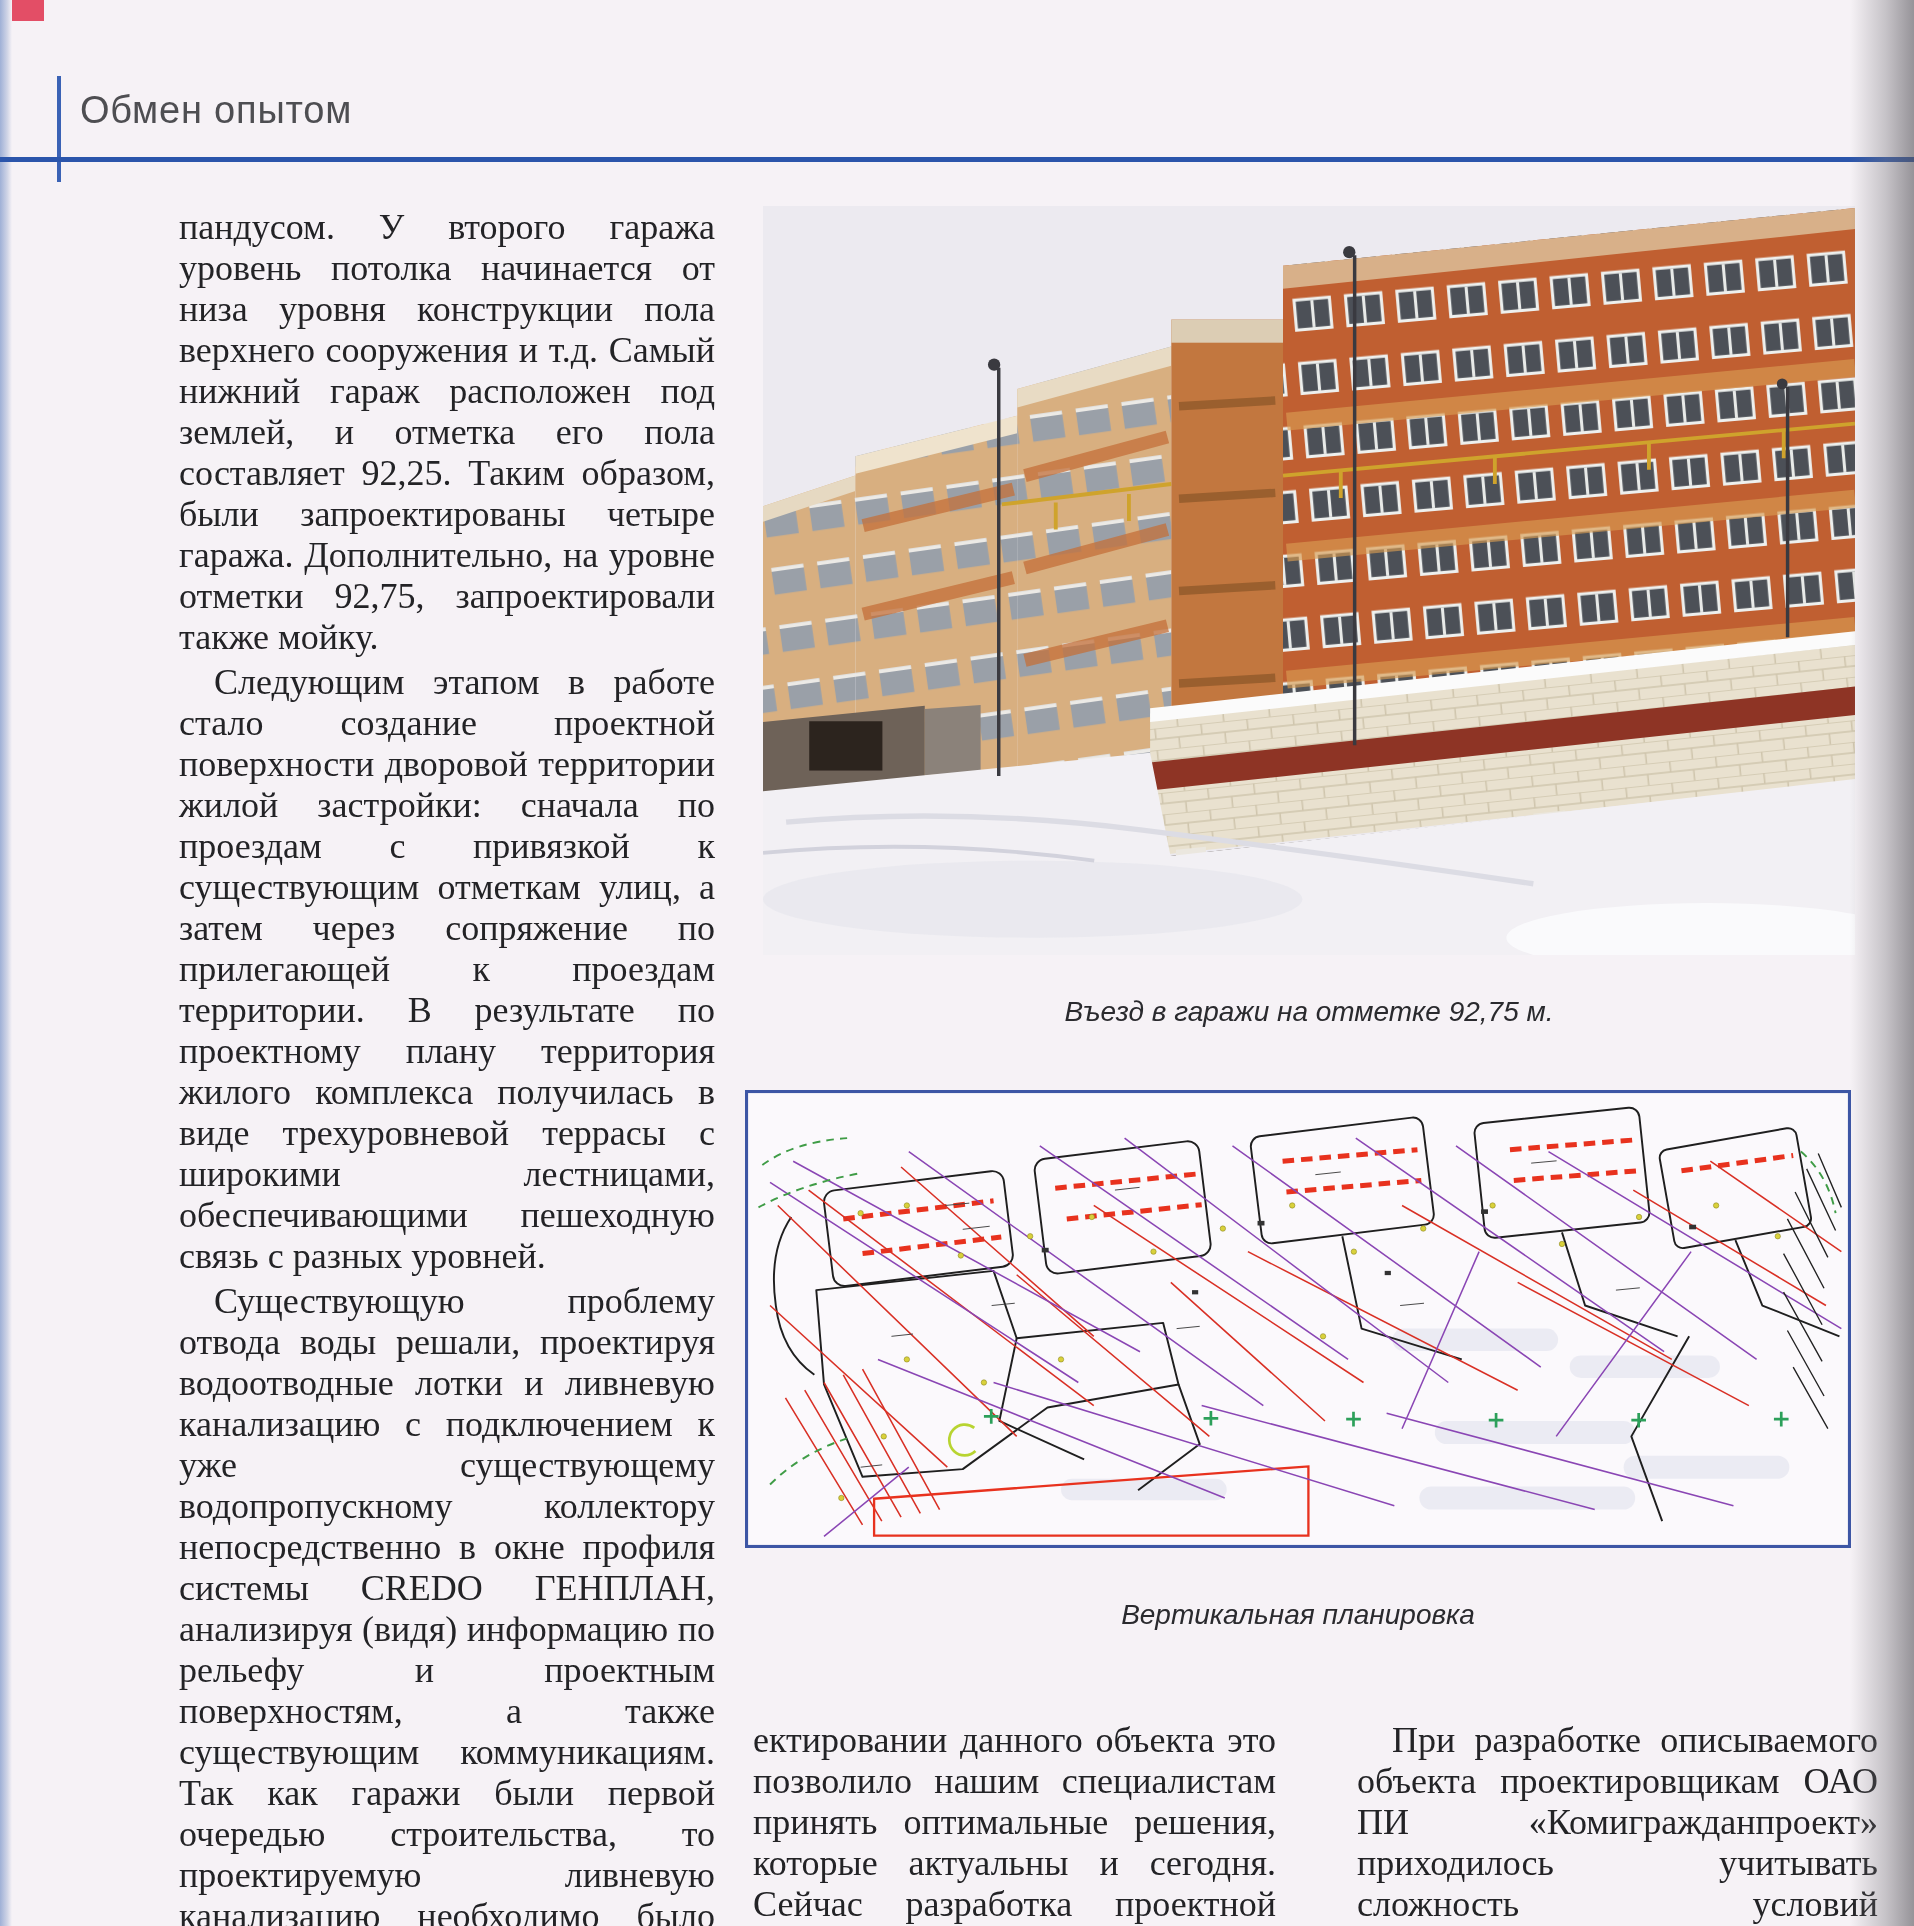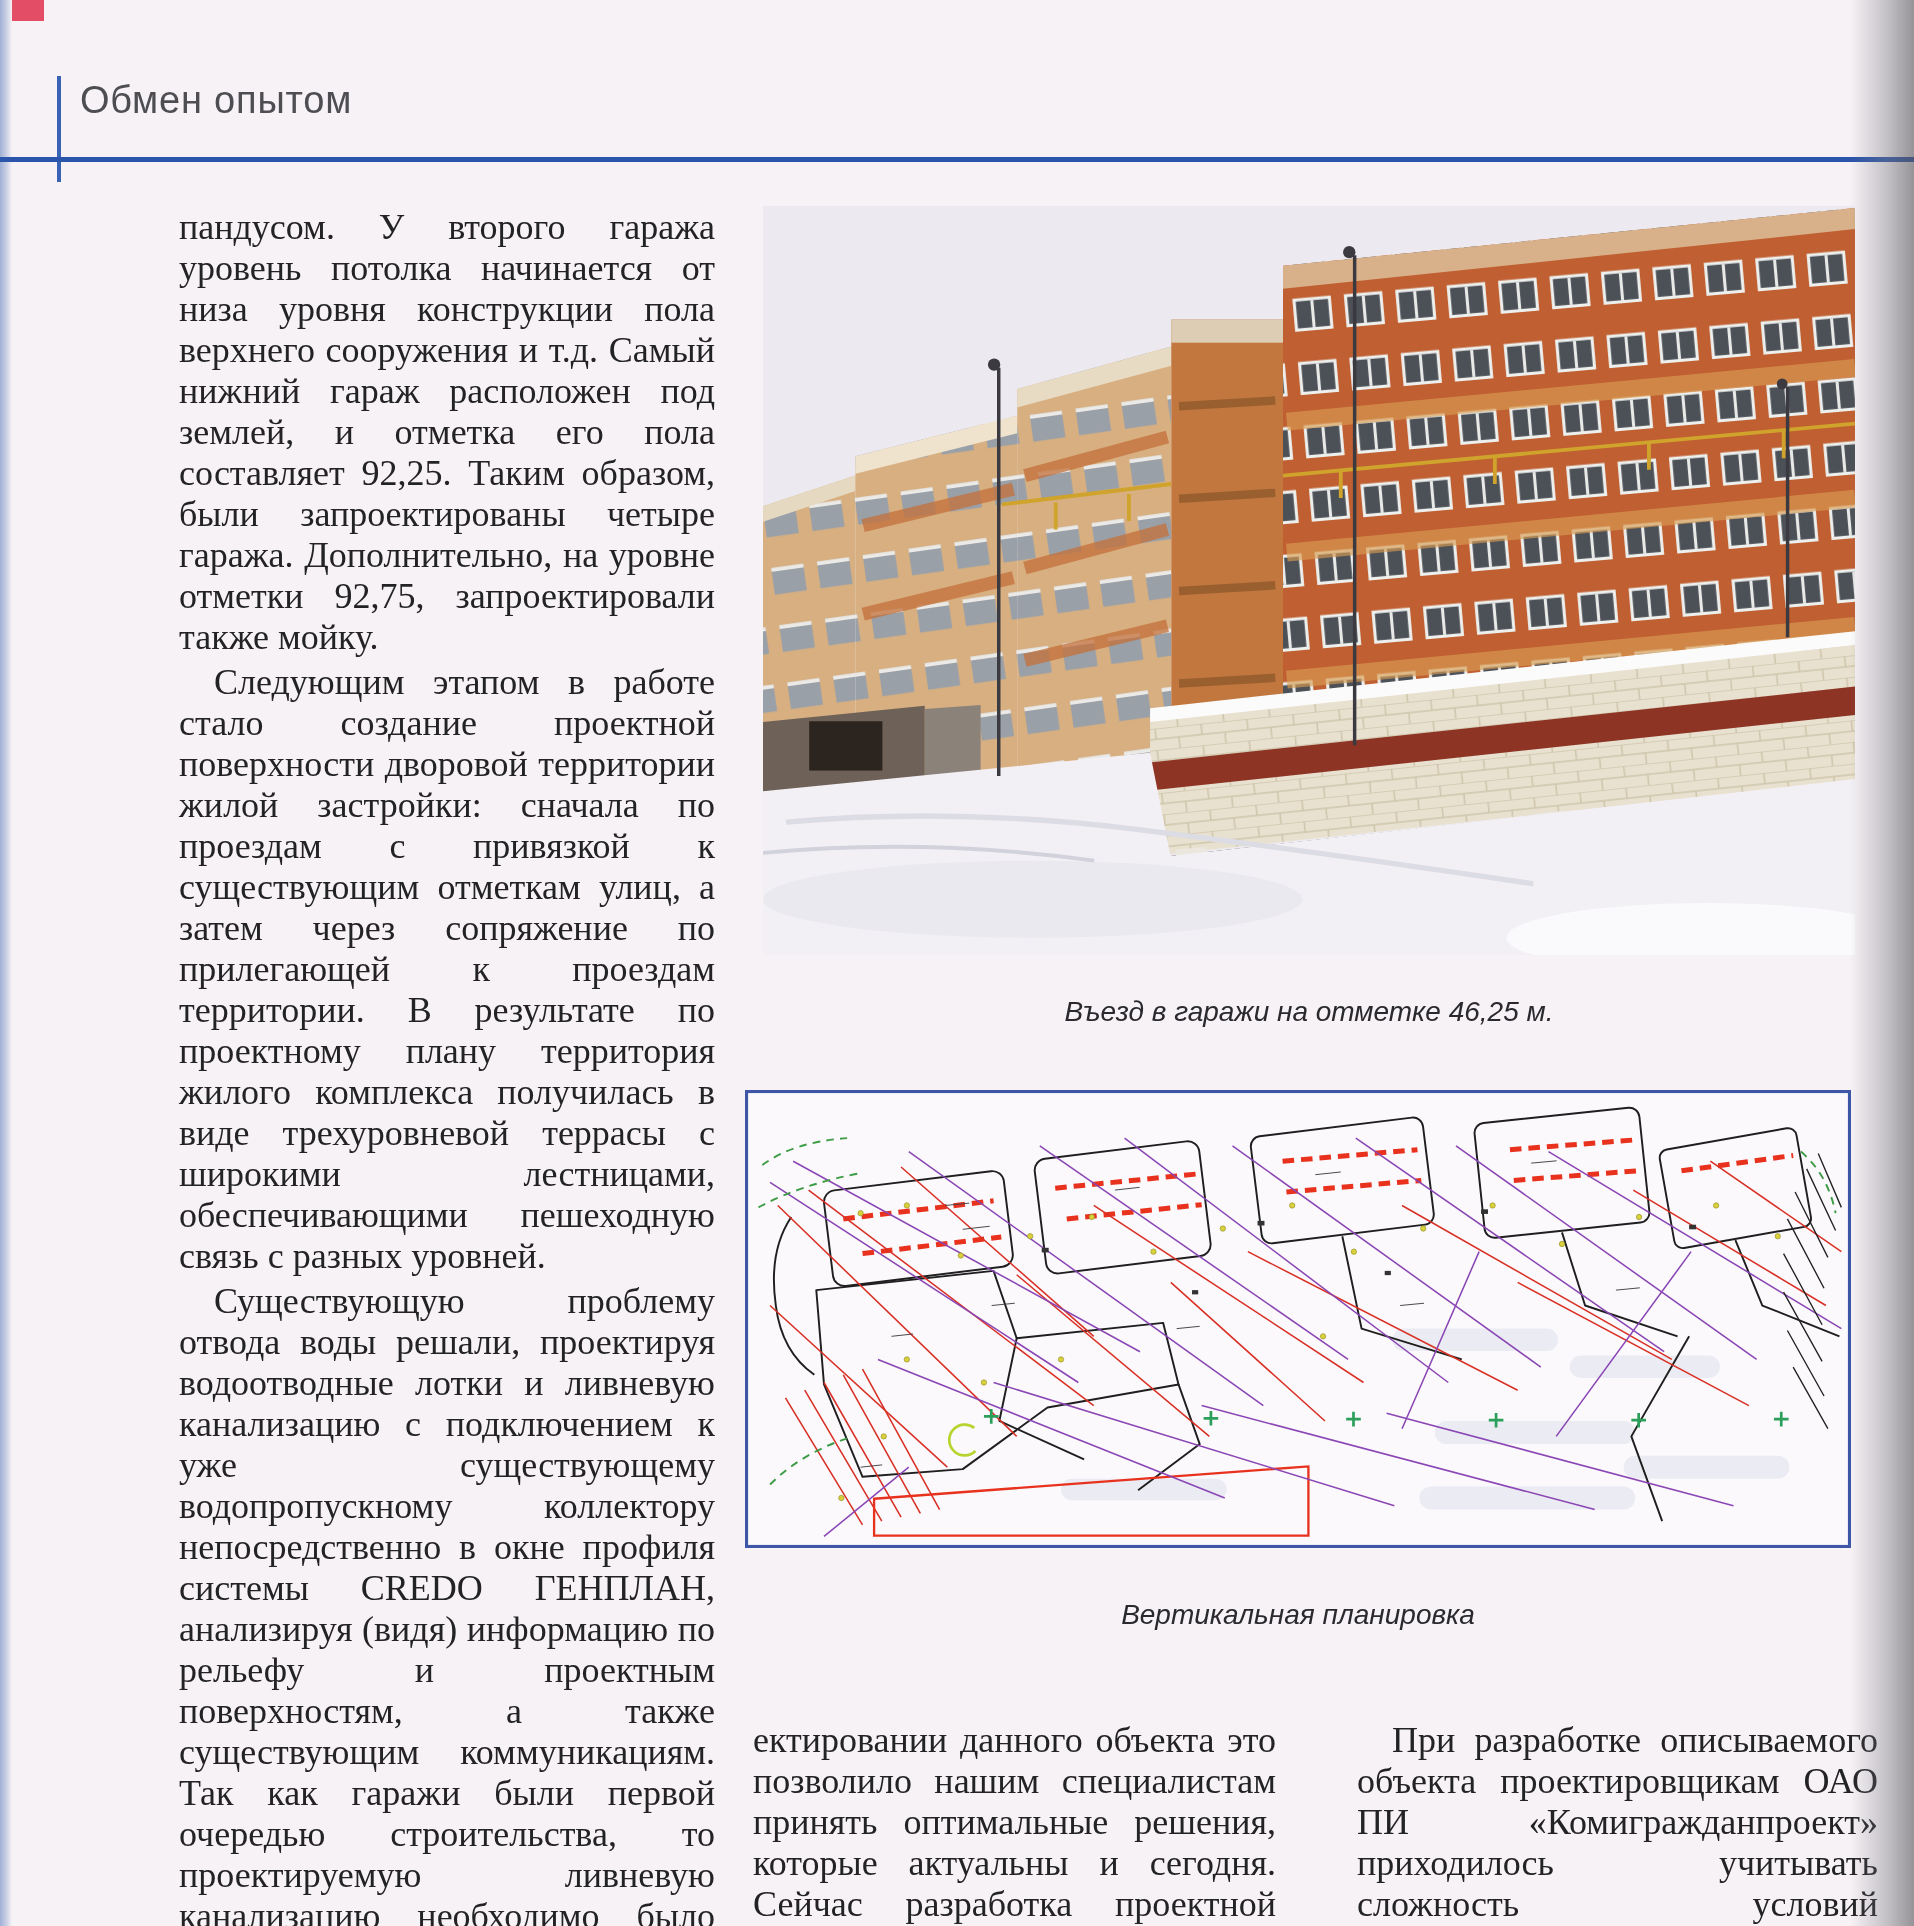--- a/index.html
+++ b/index.html
@@ -9,21 +9,21 @@
 
   
   .left-edge{position:absolute;left:0;top:0;width:11.6px;height:2602px;
      background:linear-gradient(to right,#9fb0d6,#cfd4e6 60%,rgba(246,242,246,0));}
   .red-mark{position:absolute;left:11.6px;top:0;width:32px;height:21px;background:#e34e66;}
   .curl-shadow{position:absolute;right:0;top:0;width:65px;height:2602px;
      background:linear-gradient(to right,rgba(130,128,134,0),rgba(120,118,124,0.38) 55%,rgba(88,86,92,0.62));}
 
   
   .hdr-vline{position:absolute;left:57px;top:76px;width:3.5px;height:106px;background:#3a62b5;}
-  .hdr-title{position:absolute;left:80px;top:79px;font-family:"Liberation Sans",sans-serif;
+  .hdr-title{position:absolute;left:80px;top:89px;font-family:"Liberation Sans",sans-serif;
      font-size:38px;color:#4e4e52;letter-spacing:0.8px;}
   .hdr-rule{position:absolute;left:0;top:157px;width:1915px;height:4.6px;background:#2b55ab;}
 
   
   .col{position:absolute;font-size:36px;line-height:41px;color:#232326;text-align:justify;}
   .col p{margin:4px;text-indent:35px;}
   .col p.cont{text-indent:0;}
   .col-left{left:175px;top:203px;width:544px;}
   .col-mid{left:749px;top:1716px;width:531px;}
   .col-right{left:1353px;top:1716px;width:529px;}
@@ -153,21 +153,21 @@
       <g stroke="#3a3a40" stroke-width="9">
         <line x1="612" y1="420" x2="612" y2="1480"></line>
         <line x1="1536" y1="128" x2="1536" y2="1400"></line>
         <line x1="2660" y1="470" x2="2660" y2="1120"></line>
       </g>
       <circle cx="600" cy="412" r="16" fill="#3a3a40"></circle>
       <circle cx="1522" cy="120" r="16" fill="#3a3a40"></circle>
       <circle cx="2646" cy="462" r="14" fill="#3a3a40"></circle>
     </svg>
   </div>
-  <div class="caption photo-cap">Въезд в гаражи на отметке 46,25 м.</div>
+  <div class="caption photo-cap">Въезд в гаражи на отметке 92,75 м.</div>
 
   <div class="plan-fig">
     <svg viewBox="0 0 2870 1190" preserveAspectRatio="none">
       <rect x="4" y="4" width="2862" height="1182" fill="#fbf9fc" stroke="#3d56a5" stroke-width="8"></rect>
 
       <g fill="#8f9bc0" opacity="0.14">
         <rect x="1680" y="620" width="430" height="58" rx="29"></rect>
         <rect x="2140" y="690" width="390" height="58" rx="29"></rect>
         <rect x="1790" y="860" width="520" height="60" rx="30"></rect>
         <rect x="2280" y="950" width="430" height="60" rx="30"></rect>

